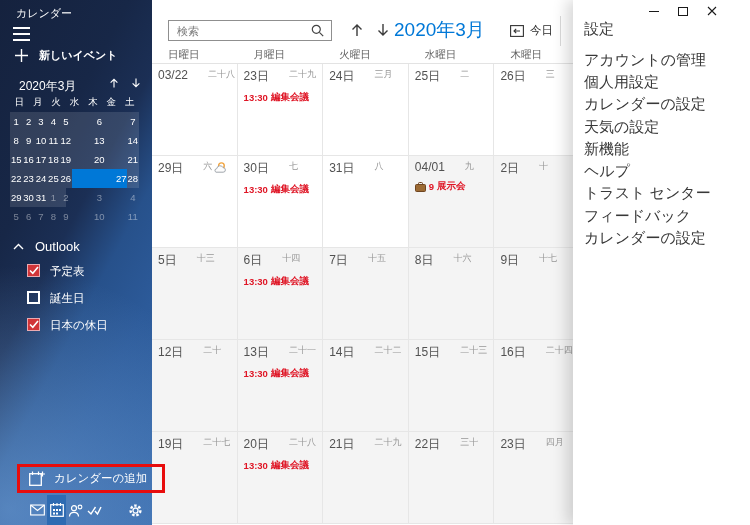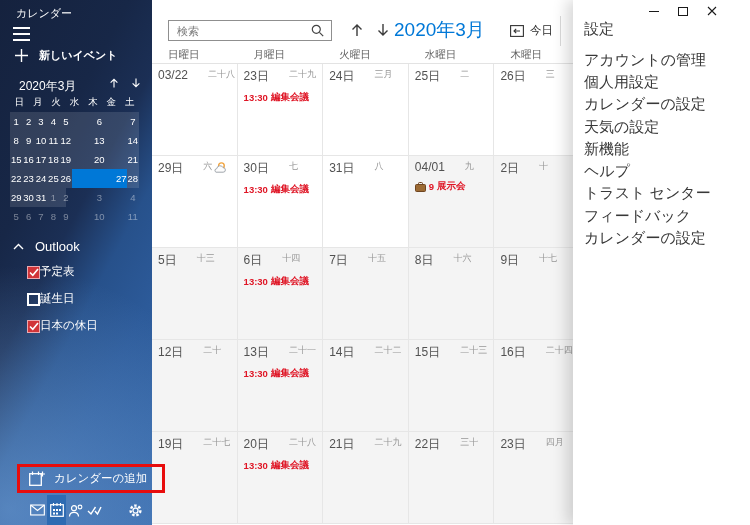--- a/index.html
+++ b/index.html
@@ -27,21 +27,21 @@
   .o1{left:10px;top:112px;width:129px;height:76px;}
   .o2{left:10px;top:188px;width:56px;height:19px;}
   .mc-grid{position:absolute;left:10px;top:112px;width:129px;display:grid;z-index:2;
     grid-template-columns:repeat(7,1fr);grid-auto-rows:19px;font-size:9.5px;}
   .mc-day{display:flex;align-items:center;justify-content:center;}
   .mc-day.other{color:rgba(255,255,255,.42);}
   .mc-day.selected{background:#0078d7;padding-left:44px;}
   .outlook{position:absolute;left:13px;top:239px;display:flex;gap:11px;align-items:center;
     font-size:13px;background:none;border:none;color:#fff;padding:0;}
   .cal-list{position:absolute;left:27px;top:264px;display:flex;flex-direction:column;gap:12px;}
-  .cal-item{display:flex;align-items:flex-end;gap:0;font-size:11.5px;}
+  .cal-item{display:flex;align-items:flex-start;gap:10px;font-size:11.5px;}
   .cb{width:13px;height:13px;box-sizing:border-box;display:flex;align-items:center;justify-content:center;flex:none;}
   .cb.checked{background:#d13438;border:1px solid #e9aab1;}
   .cb.un{border:2px solid #fff;background:transparent;}
   .annotation{position:absolute;left:17px;top:464px;width:142px;height:23px;border:3px solid #e80c0c;
     display:flex;align-items:center;z-index:3;}
   .add-cal{display:flex;align-items:center;gap:9px;padding-left:9px;font-size:11.5px;color:#fff;
     background:none;border:none;width:100%;}
   .bottom-nav{position:absolute;left:0;bottom:0;width:152px;height:30px;}
   .nav-btn{position:absolute;top:0;width:19px;height:30px;display:flex;align-items:center;
     justify-content:center;background:none;border:none;padding:0;}

